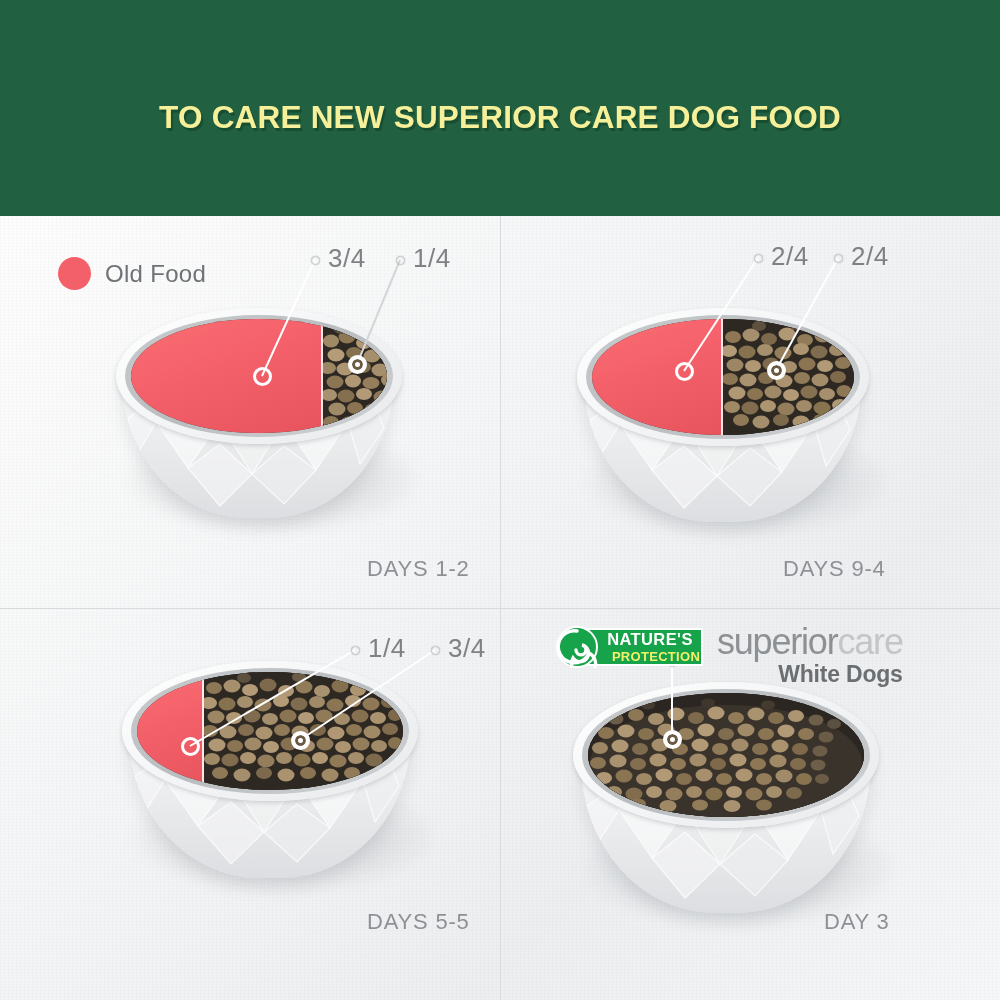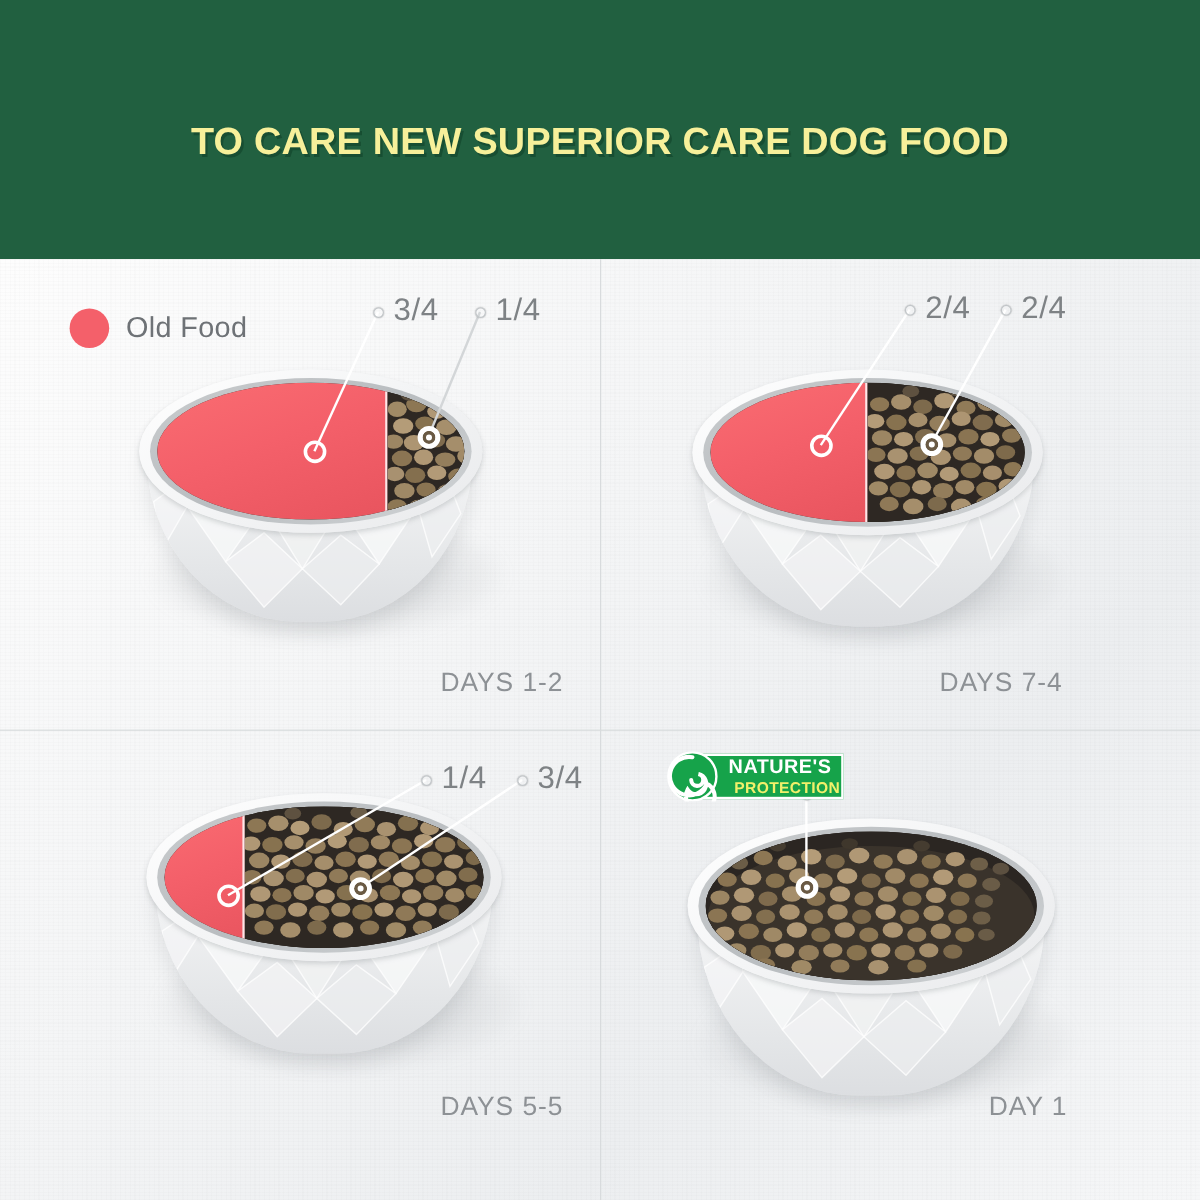--- a/index.html
+++ b/index.html
@@ -364,21 +364,21 @@
         <line x1="338" y1="42" x2="276" y2="154"></line>
       </svg>
       <div class="callout-ring grayring" style="left:254px; top:38px;"></div>
       <div class="callout-label" style="left:271px; top:25px;">2/4</div>
       <div class="callout-target" style="left:175px; top:146px;"></div>
 
       <div class="callout-ring grayring" style="left:334px; top:38px;"></div>
       <div class="callout-label" style="left:351px; top:25px;">2/4</div>
       <div class="callout-target filled" style="left:267px; top:145px;"></div>
 
-      <div class="day-label">DAYS 7-4</div>
+      <div class="day-label">DAYS 9-4</div>
     </div>
 
     <div class="panel p3">
 
       <div class="bowl" style="left:105px; top:40px; width:330px; height:240px;">
         <div class="bowl-shadow" style="left:24px; top:132px; width:308px; height:114px;"></div>
         <div class="bowl-body" style="left:24px; top:24px; width:282px; height:206px;">
           <div class="facets">
             <svg width="282" height="206" viewBox="0 0 282 206">
               <g fill="none" stroke="#ffffff" stroke-opacity="0.75" stroke-width="1.2">
@@ -504,20 +504,24 @@
           <div class="np-box">
             <div class="np-line1">NATURE'S</div>
             <div class="np-line2">PROTECTION</div>
           </div>
           <svg class="np-spiral" viewBox="0 0 44 42">
             <circle cx="22" cy="21" r="20" fill="#16a34a" stroke="#ffffff" stroke-width="2"></circle>
             <path d="M22 5 A16 16 0 1 0 34 27 A12 12 0 1 1 18 32 A8.5 8.5 0 1 0 27 19 A5 5 0 1 1 21 24" fill="none" stroke="#ffffff" stroke-width="3.4" stroke-linecap="round"></path>
           </svg>
         </div>
         <div class="sc-wrap">
+          <div class="sc-line1">
+            <span class="sc-superior">superior</span><span class="sc-care">care</span>
+          </div>
+          <div class="sc-line2">White Dogs</div>
         </div>
       </div>
 
       <div class="bowl" style="left:55px; top:60px; width:340px; height:260px;">
         <div class="bowl-shadow" style="left:26px; top:140px; width:316px; height:120px;"></div>
         <div class="bowl-body" style="left:26px; top:30px; width:290px; height:215px;">
           <div class="facets">
             <svg width="290" height="215" viewBox="0 0 290 215">
               <g fill="none" stroke="#ffffff" stroke-opacity="0.75" stroke-width="1.2">
                 <polygon points="38,112 71,88 104,112 71,160" fill="#fafbfb" fill-opacity="0.7"></polygon>
@@ -622,17 +626,17 @@
           </div>
         </div>
       </div>
 
       <svg class="leader" style="left:0; top:0; width:500px; height:392px;">
         <line x1="172" y1="54" x2="172" y2="130"></line>
       </svg>
       <div class="callout-ring grayring" style="left:168px; top:50px;"></div>
       <div class="callout-target filled" style="left:163px; top:122px;"></div>
 
-      <div class="day-label">DAY 1</div>
+      <div class="day-label">DAY 3</div>
     </div>
 
   </div>
 </div>
 
 </body></html>

